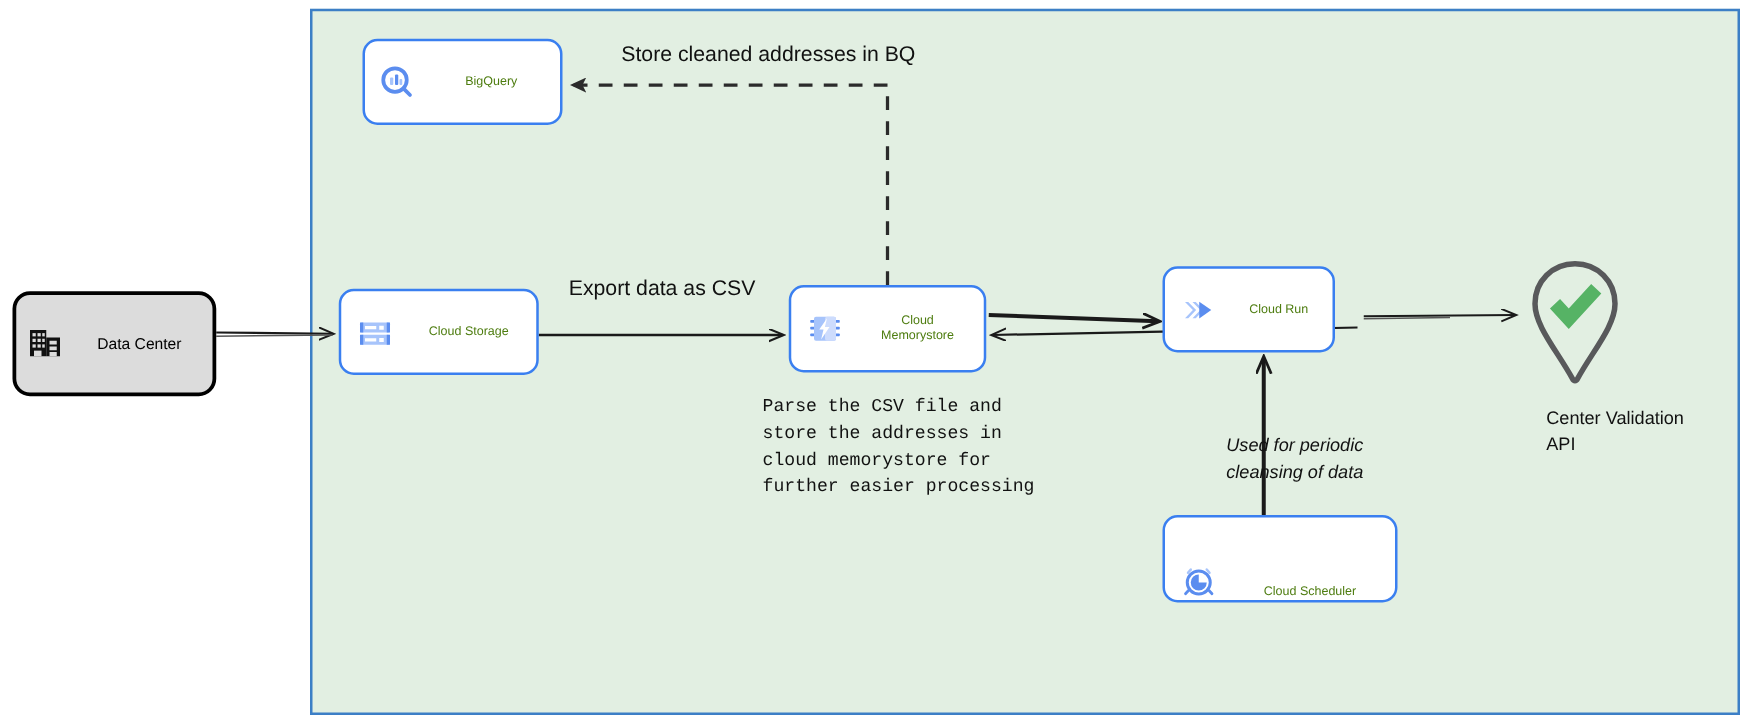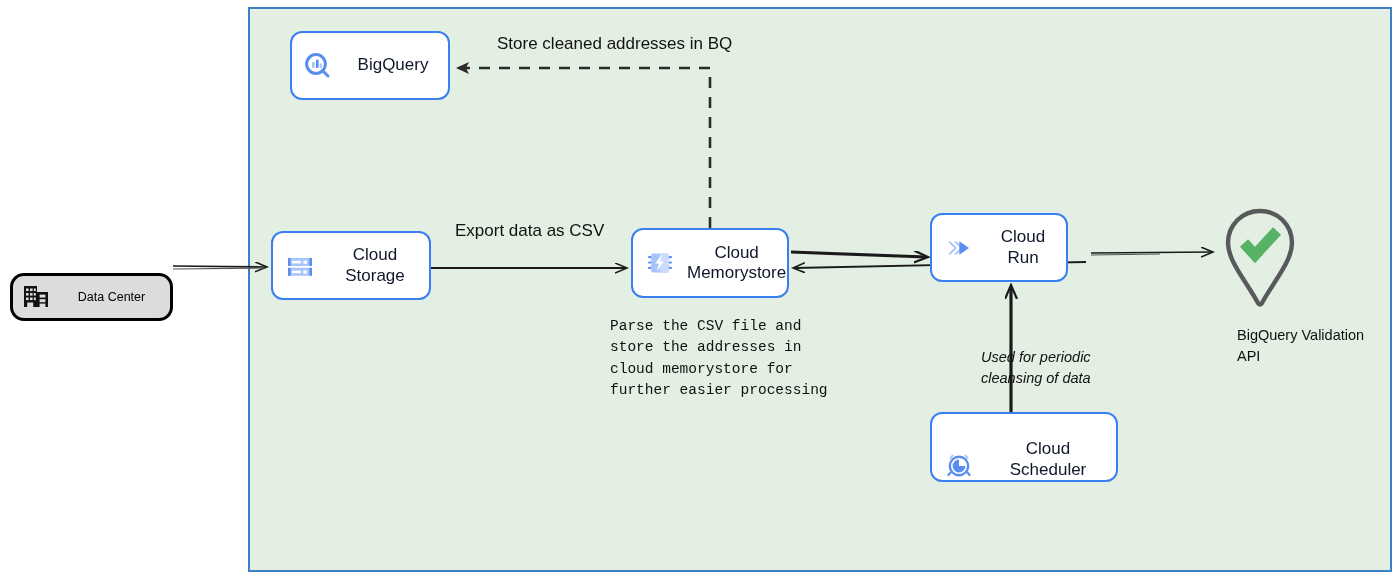--- a/index.html
+++ b/index.html
@@ -53,22 +53,22 @@
   }
   .node .icon-wrap {
     flex: 0 0 auto;
     display: flex;
     align-items: center;
     justify-content: center;
   }
   .node .node-label {
     flex: 1 1 auto;
     text-align: center;
-    color: #0f172a;
-    font-size: 17px;
+    color: #4d7c0f;
+    font-size: 10px;
     line-height: 1.2;
     padding-right: 6px;
   }
   .node.onprem .node-label {
     font-size: 12.5px;
     color: #000;
   }
 
   
   .free-text {
@@ -145,21 +145,21 @@
 
     <g>
       <line x1="1011" y1="412" x2="1011" y2="287" stroke="#1a1a1a" stroke-width="3.2" marker-end="url(#arrowOpenThick)"></line>
     </g>
 
     <g>
       <path d="M710,228 L710,68 L458,68" fill="none" stroke="#2b2b2b" stroke-width="2.6" stroke-dasharray="11 9" marker-end="url(#arrowSolid)"></path>
     </g>
   </svg>
 
-  <div class="node onprem" style="left:10px; top:233px; width:163px; height:48px;margin-top:40px;">
+  <div class="node onprem" style="left:10px; top:233px; width:163px; height:84px;">
     <span class="icon-wrap" style="width:46px;">
       <svg width="28" height="28" viewBox="0 0 28 28">
         <rect x="2" y="3" width="13" height="21" fill="#111"></rect>
         <rect x="15" y="9" width="11" height="15" fill="#111"></rect>
         <g fill="#dcdcdc">
           <rect x="4" y="5.5" width="2.6" height="2.6"></rect>
             <rect x="8" y="5.5" width="2.6" height="2.6"></rect>
           <rect x="11.8" y="5.5" width="2" height="2.6"></rect>
           <rect x="4" y="10" width="2.6" height="2.6"></rect>
             <rect x="8" y="10" width="2.6" height="2.6"></rect>
@@ -258,21 +258,21 @@
     </span>
     <span class="node-label">Cloud Scheduler</span>
   </div>
 
   <div id="addr-api-node">
     <svg width="92" height="110" viewBox="0 0 92 110">
       <path d="M46,6 C28,6 14,20 14,38 C14,56 32,76 44,98 C45,100 47,100 48,98 C60,76 78,56 78,38 C78,20 64,6 46,6 Z" fill="none" stroke="#58595b" stroke-width="4.4" stroke-linejoin="round"></path>
       <path d="M30,38 L41,50 L63,26" fill="none" stroke="#56b365" stroke-width="11" stroke-linecap="butt" stroke-linejoin="miter"></path>
     </svg>
   </div>
-  <div id="addr-api-caption" style="white-space:pre-line;">BigQuery Validation
+  <div id="addr-api-caption" style="white-space:pre-line;">Center Validation
 API</div>
 
   <div class="free-text label16" style="left:497px; top:31px;">Store cleaned addresses in BQ</div>
 
   <div class="free-text label16" style="left:455px; top:218px;">Export data as CSV</div>
 
 
   <div class="free-text small" style="left:610px; top:316px; width:250px;font-family:Liberation Mono, monospace;">Parse the CSV file and
 store the addresses in
 cloud  memorystore for

